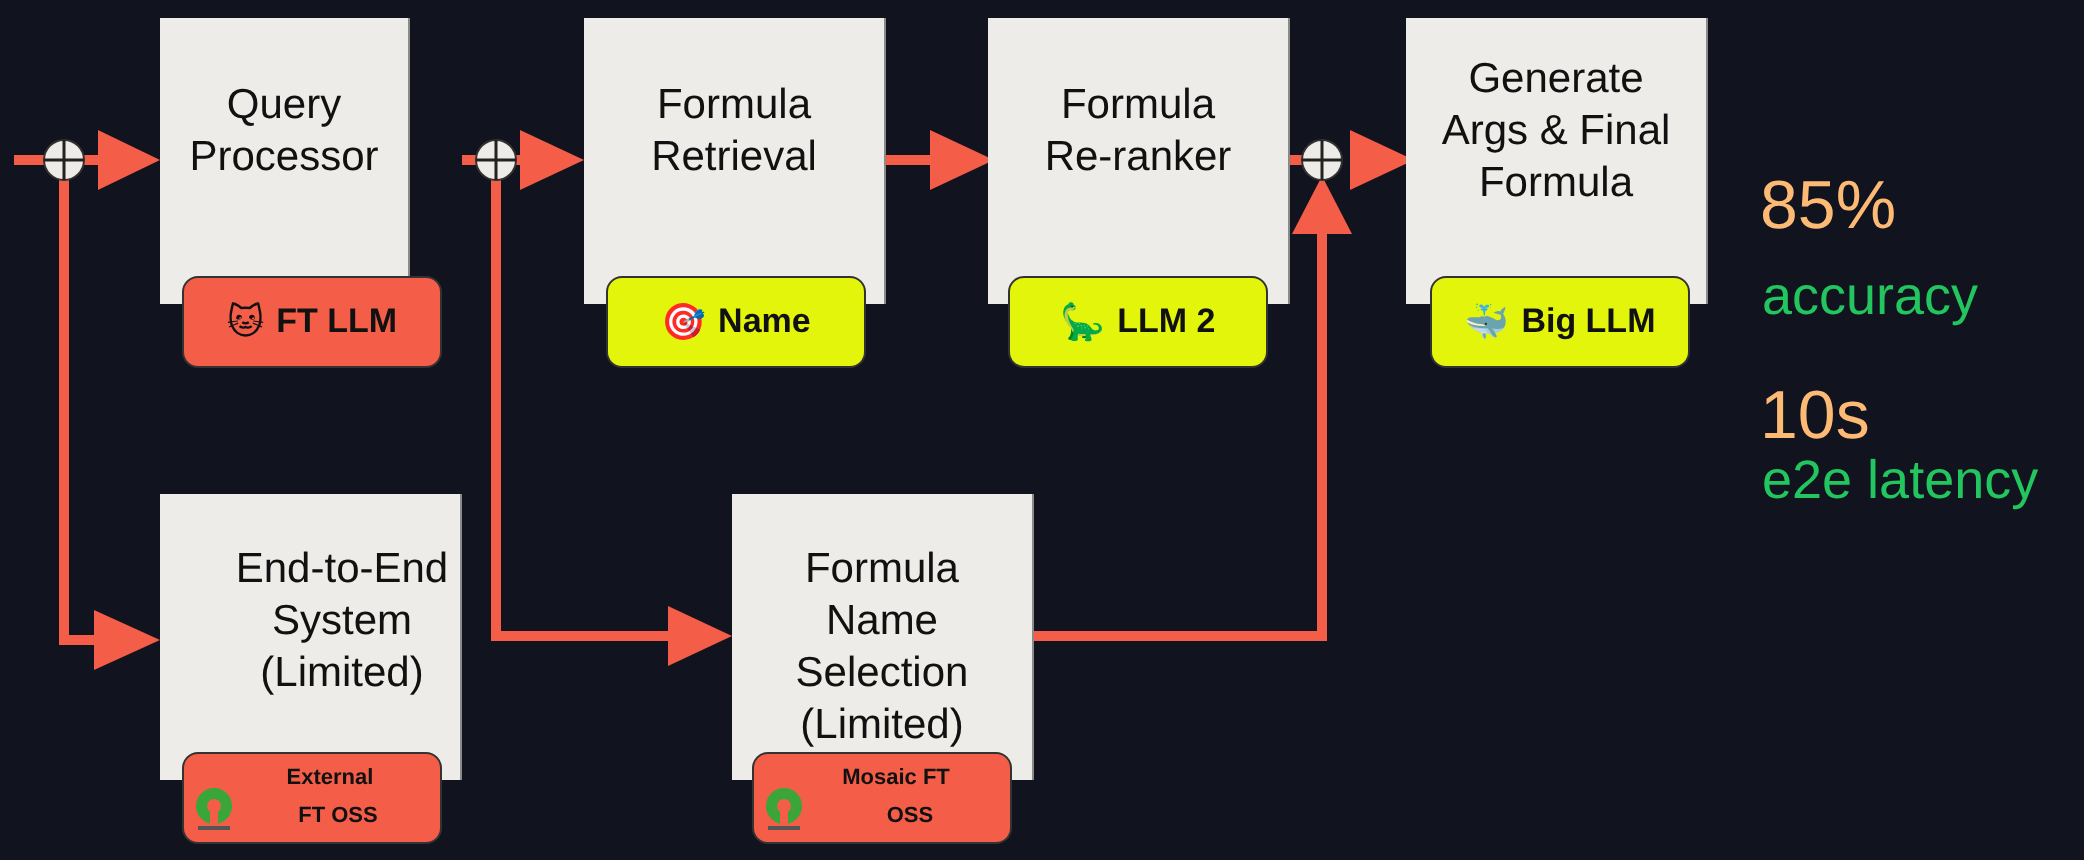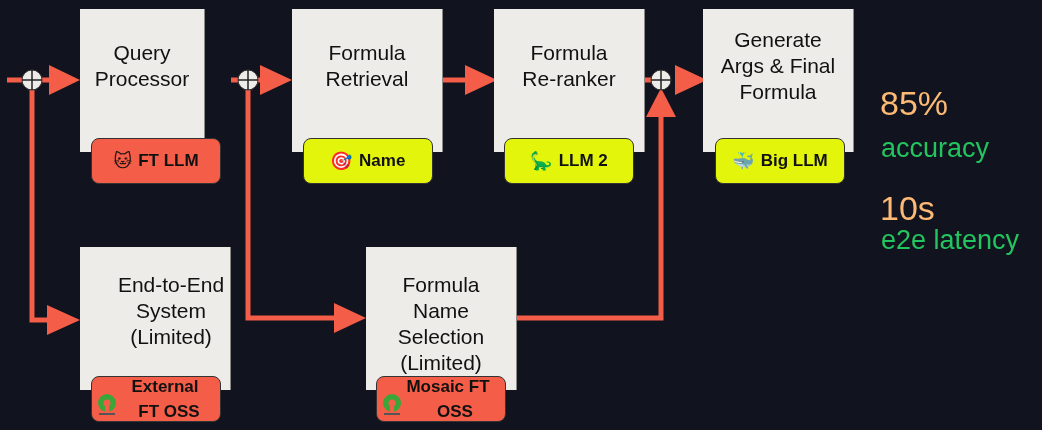--- a/index.html
+++ b/index.html
@@ -7,21 +7,21 @@
          font-family:"Liberation Sans", "DejaVu Sans", sans-serif; }
   svg.wires { position:absolute; left:0; top:0; }
   .box { position:absolute; background:#eeece9; border-right:1px solid #8a8a8a; display:flex; align-items:center; justify-content:center;
          text-align:center; color:#111; font-size:21px; line-height:26px; box-sizing:border-box; }
   .box .lbl { white-space:pre-line; }
   .badge { position:absolute; border-radius:8px; border:1.5px solid #333; box-sizing:border-box; display:flex; align-items:center; justify-content:center;
            font-weight:bold; color:#111; font-size:17px; }
   .badge.red { background:#f45d48; }
   .badge.yellow { background:#e3f50a; }
   .badge .emo { font-size:18px; margin-right:6px; }
-  .badge.two { line-height:19px; font-size:17px; flex-direction:column;justify-content:space-between; }
+  .badge.two { line-height:19px; font-size:11px; flex-direction:column; }
   .oss { position:absolute; left:4px; bottom:4px; width:22px; height:24px; }
   .metric-big { position:absolute; color:#fdba74; font-weight:normal; font-size:34px; line-height:46px; }
   .metric-small { position:absolute; color:#22c55e; font-size:27px; line-height:30px; }
 </style>
 </head>
 <body>
 
 <svg class="wires" width="1042" height="430">
   <g stroke="#f45d48" stroke-width="5" fill="none">
 

